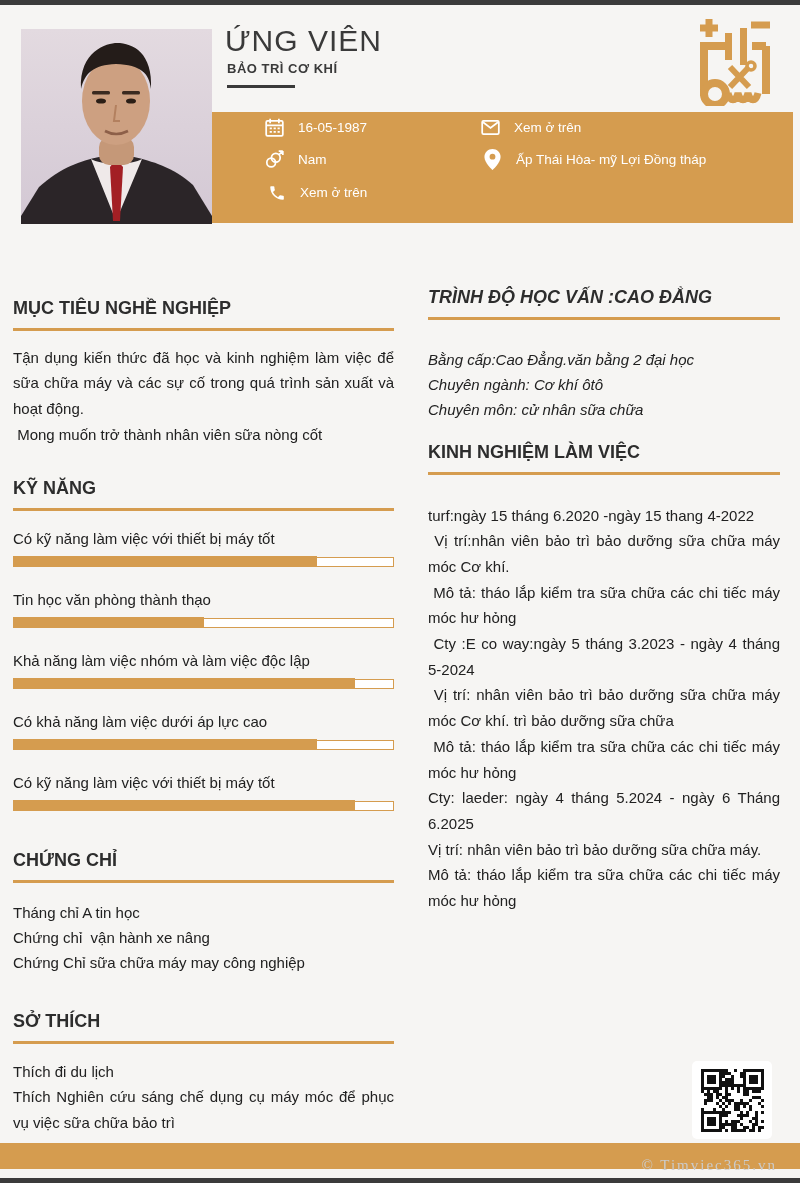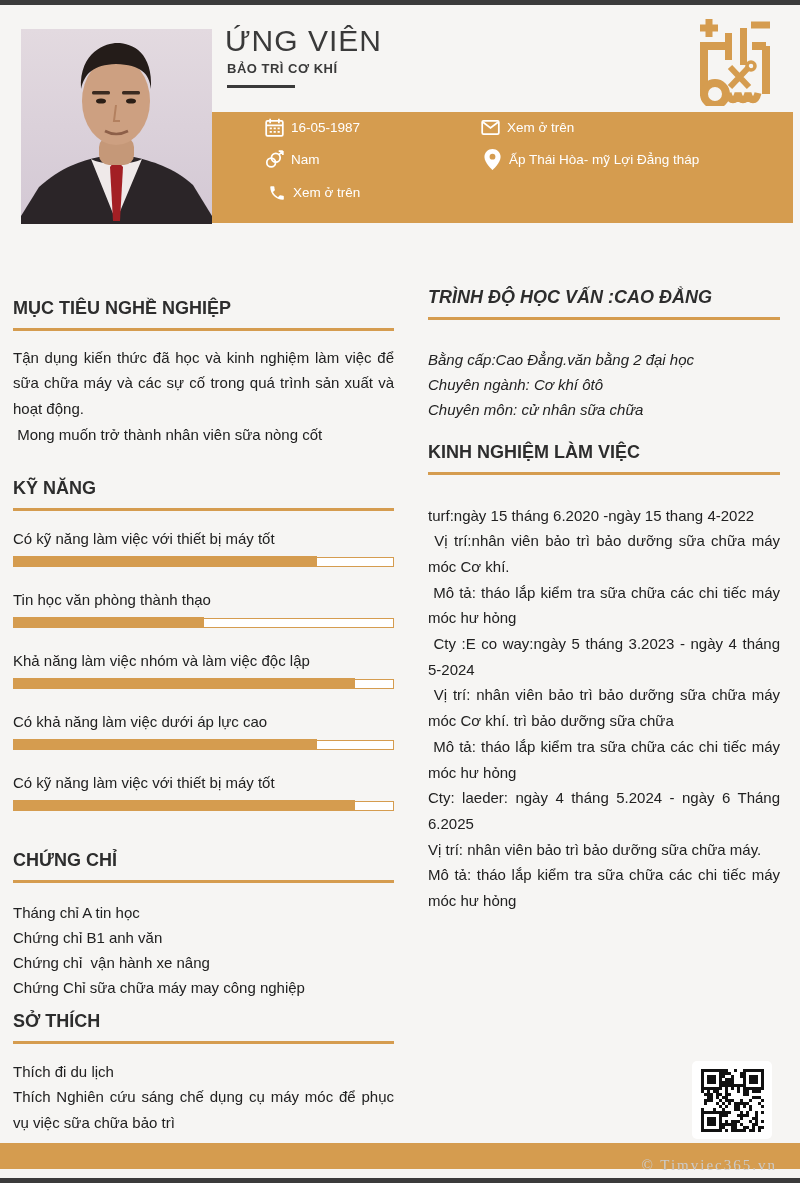--- a/index.html
+++ b/index.html
@@ -25,21 +25,21 @@
     font-size:15px;letter-spacing:2px;color:#cbcbcb;z-index:5;
   }
   
   .photo{left:21px;top:29px;width:191px;height:195px;z-index:2;}
   .name{left:225px;top:24px;font-size:30px;font-weight:normal;color:#3a3a3a;letter-spacing:1px;}
   .subtitle{left:227px;top:61px;font-size:13px;font-weight:bold;color:#3a3a3a;letter-spacing:0.5px;}
   .title-underline{left:227px;top:85px;width:68px;height:3px;background:#3a3a3a;}
   .machine-icon{left:694px;top:16px;width:82px;height:90px;}
   
   .band{left:212px;top:112px;width:581px;height:111px;background:var(--accent);color:#fff;}
-  .band .row{position:absolute;display:flex;align-items:center;gap:6px;font-size:13.5px;}
+  .band .row{position:absolute;display:flex;align-items:center;gap:13px;font-size:13.5px;}
   .band .ic{width:21px;height:21px;display:flex;align-items:center;justify-content:center;flex:0 0 21px;}
   
   .col-l{left:13px;width:381px;}
   .col-r{left:428px;width:352px;}
   h2{font-size:18px;line-height:22px;font-weight:bold;color:var(--heading);margin:0;}
   .rule{height:2.5px;background:var(--accent);margin-top:9px;}
   .para{font-size:15px;line-height:25.8px;text-align:justify;margin-top:14px;}
   .skill{margin-top:0;}
   .skill .lbl{font-size:15px;line-height:20px;}
   .bar{margin-top:8px;height:10px;background:#fff;border:1.5px solid var(--accent);position:relative;box-sizing:border-box;}
@@ -160,21 +160,21 @@
     </span>
     <span>Xem ở trên</span>
   </div>
   <div class="row" style="left:270px;top:37px;">
     <span class="ic">
       <svg width="17" height="21" viewBox="0 0 20 26" fill="#fff">
         <path d="M10 0 C4.5 0 0 4.4 0 9.8 C0 17 10 26 10 26 S20 17 20 9.8 C20 4.4 15.5 0 10 0 Z"></path>
         <circle cx="10" cy="9.5" r="3.6" fill="#d59c4f"></circle>
       </svg>
     </span>
-    <span>Ấp Thái Hòa- mỹ Lợi Đẳng tháp</span>
+    <span>Ấp Thái Hòa- mỹ Lợi Đồng tháp</span>
   </div>
 </div>
 
 <div class="abs col-l" style="top:297px;">
   <h2>MỤC TIÊU NGHỀ NGHIỆP</h2>
   <div class="rule"></div>
   <div class="para">
     <div>Tận dụng kiến thức đã học và kinh nghiệm làm việc để sữa chữa máy và các sự cố trong quá trình sản xuất và hoạt động.</div>
     <div id="objective-p2">&nbsp;Mong muốn trở thành nhân viên sữa nòng cốt</div>
   </div>
@@ -215,21 +215,20 @@
         </div>
       </div>
     </div>
 </div>
 
 <div class="abs col-l" style="top:849px;">
   <h2>CHỨNG CHỈ</h2>
   <div class="rule"></div>
   <div class="plain-list" id="certificates-list">
       <div class="li">Tháng chỉ A tin học</div>
-      <div class="li">Chứng chỉ B1 anh văn</div>
       <div class="li">Chứng chỉ  vận hành xe nâng</div>
       <div class="li">Chứng Chỉ sữa chữa máy may công nghiệp</div>
     </div>
 </div>
 
 <div class="abs col-l" style="top:1010px;">
   <h2>SỞ THÍCH</h2>
   <div class="rule"></div>
   <div class="hobby-list" id="hobbies-list">
       <div class="li">Thích đi du lịch</div>

